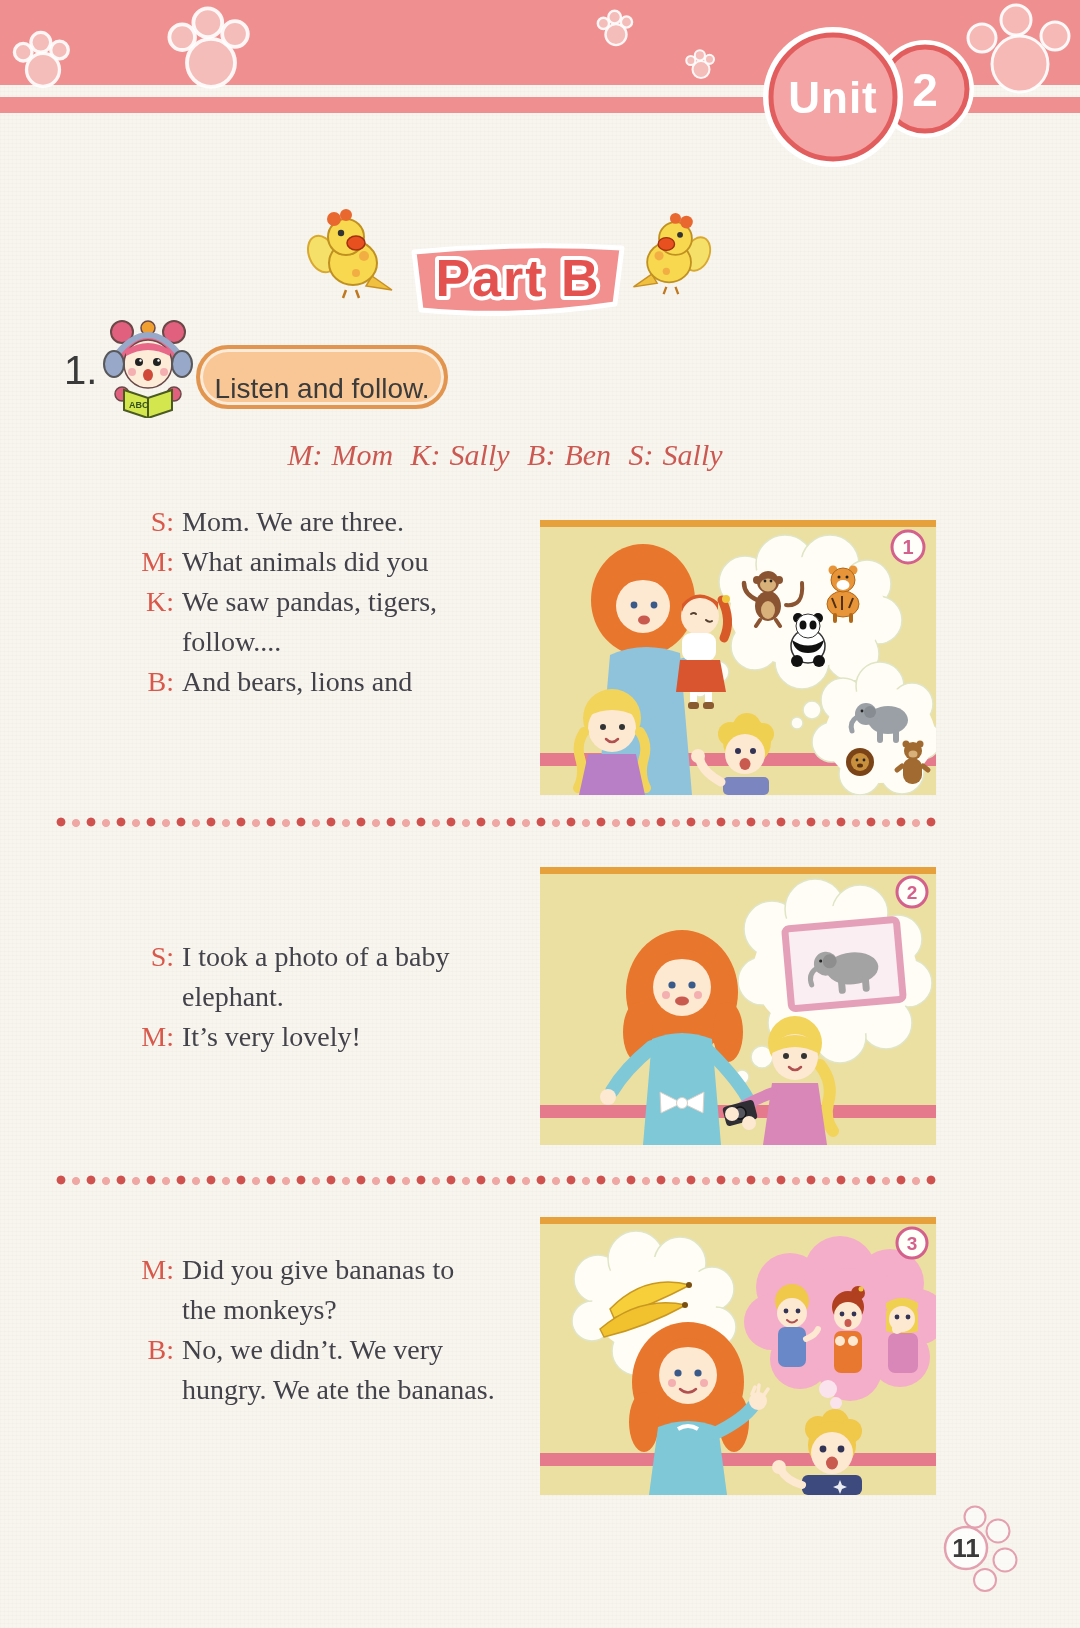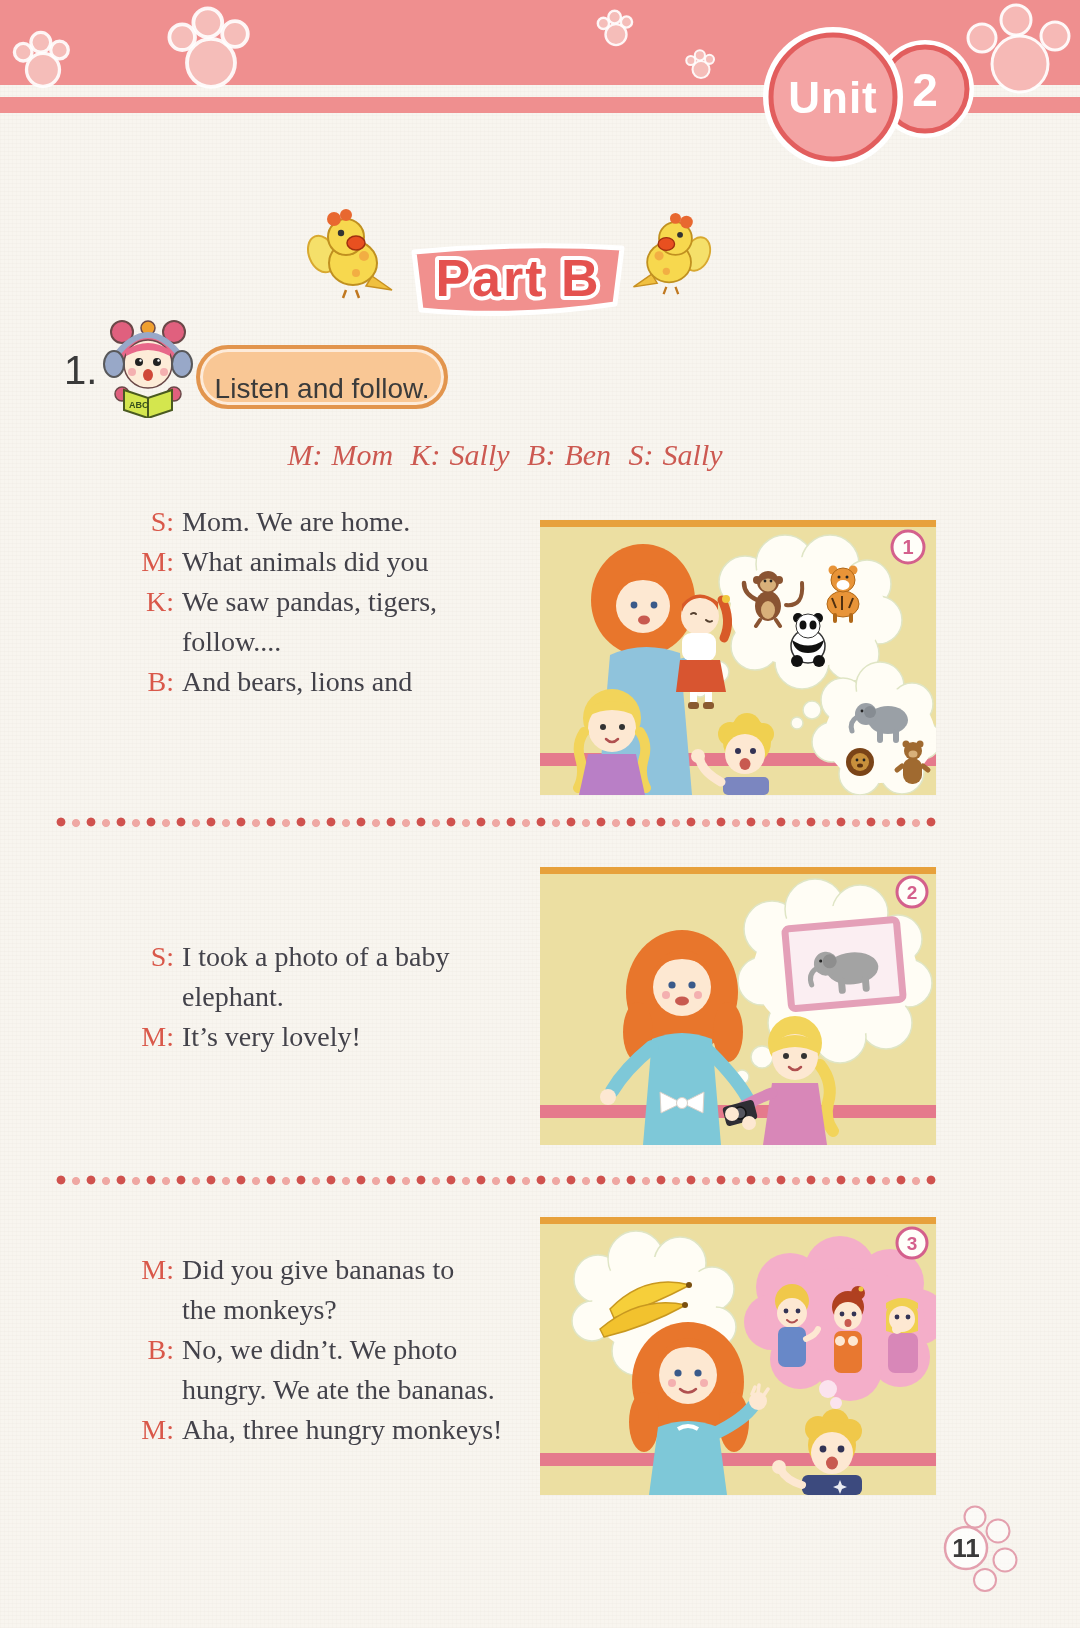--- a/index.html
+++ b/index.html
@@ -174,21 +174,21 @@
   </div>
 
   <div class="legend">
     <span class="legend-item"><span class="abbr">M:</span><span>Mom</span></span>
     <span class="legend-item"><span class="abbr">K:</span><span>Sally</span></span>
     <span class="legend-item"><span class="abbr">B:</span><span>Ben</span></span>
     <span class="legend-item"><span class="abbr">S:</span><span>Sally</span></span>
   </div>
 
   <div class="dialogue" style="top:502px;">
-    <div class="dl-row"><span class="spk">S:</span><span>Mom. We are home.</span></div>
+    <div class="dl-row"><span class="spk">S:</span><span>Mom. We are three.</span></div>
     <div class="dl-row"><span class="spk">M:</span><span>What animals did you</span></div>
     <div class="dl-row"><span class="spk">K:</span><span>We saw pandas, tigers,</span></div>
     <div class="dl-row"><span class="spk"></span><span>follow....</span></div>
     <div class="dl-row"><span class="spk">B:</span><span>And bears, lions and</span></div>
   </div>
 
   <div class="panel" style="top:520px;">
     <svg width="396" height="275" viewBox="0 0 396 275">
       <rect x="0" y="0" width="396" height="275" fill="var(--panel_tan,#ecdfa2)"></rect>
       <rect x="0" y="0" width="396" height="7" fill="var(--panel_border_orange,#e7a13c)"></rect>
@@ -522,23 +522,22 @@
       <g>
         <circle cx="372" cy="26" r="15" fill="#fffef9" stroke="var(--panel_badge_pink,#d4608c)" stroke-width="3"></circle>
         <text x="372" y="33" text-anchor="middle" font-family="Liberation Sans, sans-serif" font-size="19" font-weight="bold" fill="var(--panel_badge_pink,#d4608c)">3</text>
       </g>
     </svg>
   </div>
 
   <div class="dialogue" style="top:1250px;">
     <div class="dl-row"><span class="spk">M:</span><span>Did you give bananas to</span></div>
     <div class="dl-row"><span class="spk"></span><span>the monkeys?</span></div>
-    <div class="dl-row"><span class="spk">B:</span><span>No, we didn’t. We photo</span></div>
+    <div class="dl-row"><span class="spk">B:</span><span>No, we didn’t. We very</span></div>
     <div class="dl-row"><span class="spk"></span><span>hungry. We ate the bananas.</span></div>
-    <div class="dl-row"><span class="spk">M:</span><span>Aha, three hungry monkeys!</span></div>
   </div>
 
   <svg class="page-badge" width="110" height="100" viewBox="0 0 110 100">
     <circle cx="63" cy="19" r="10.5" fill="rgba(255,255,255,0.5)" stroke="var(--page_badge_ring,#e3a0ae)" stroke-width="2"></circle>
     <circle cx="86" cy="33" r="11.5" fill="rgba(255,255,255,0.5)" stroke="var(--page_badge_ring,#e3a0ae)" stroke-width="2"></circle>
     <circle cx="93" cy="62" r="11.5" fill="rgba(255,255,255,0.5)" stroke="var(--page_badge_ring,#e3a0ae)" stroke-width="2"></circle>
     <circle cx="73" cy="82" r="11" fill="rgba(255,255,255,0.5)" stroke="var(--page_badge_ring,#e3a0ae)" stroke-width="2"></circle>
     <circle cx="54" cy="50" r="21" fill="rgba(255,255,255,0.75)" stroke="var(--page_badge_ring,#e3a0ae)" stroke-width="2.5"></circle>
     <text x="54" y="59" text-anchor="middle" font-family="Liberation Sans, sans-serif" font-size="26" font-weight="bold" fill="#3a3a3a">11</text>
   </svg>

